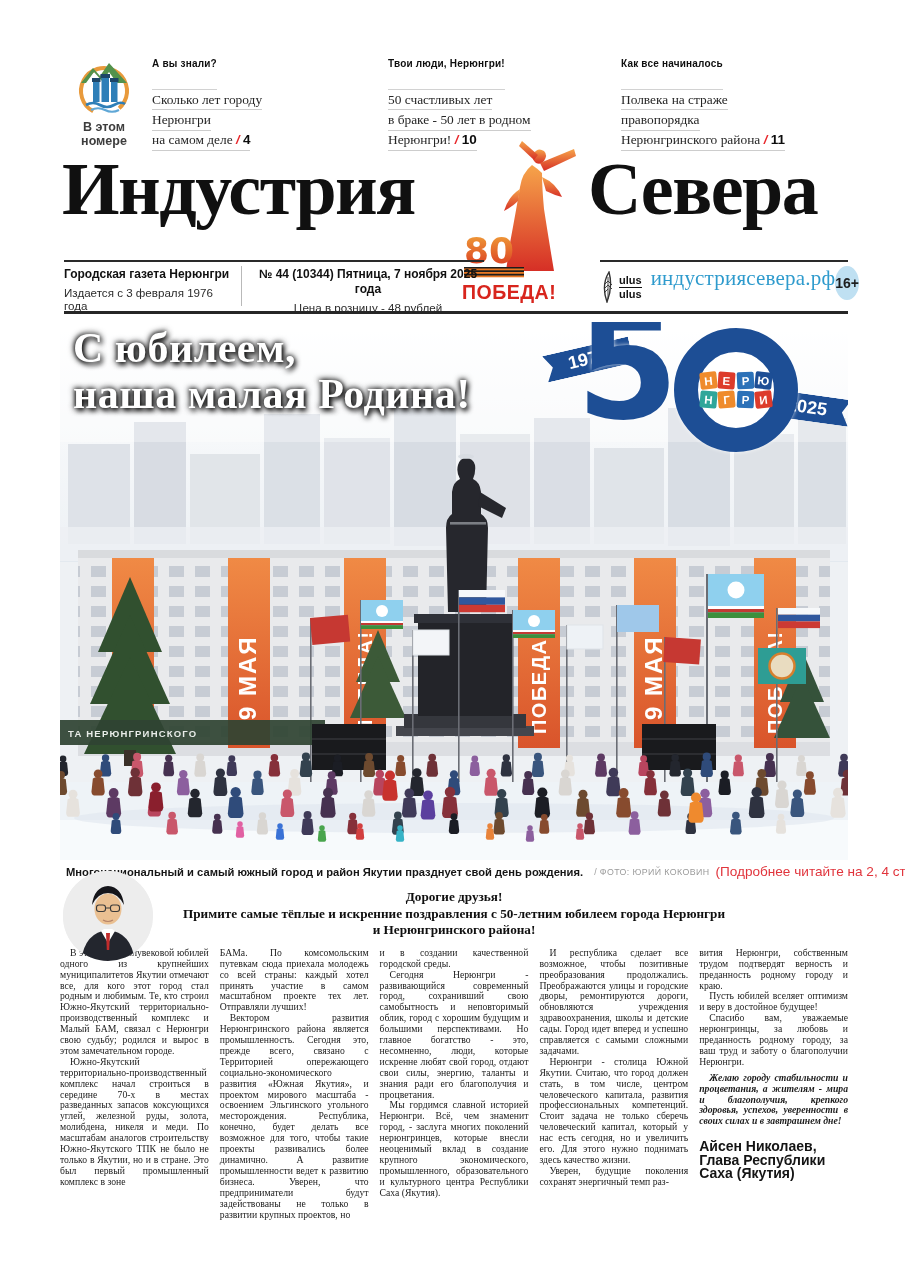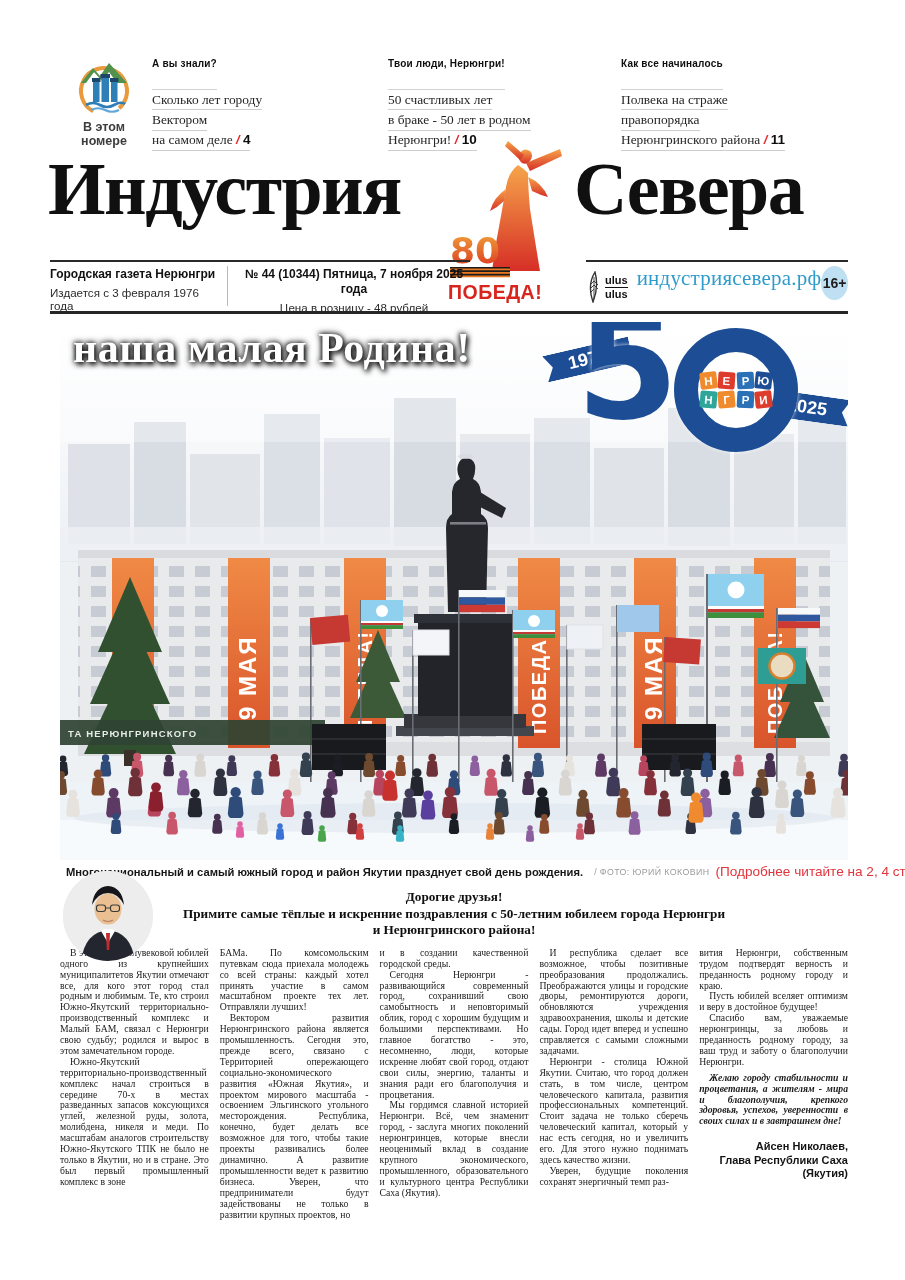--- a/index.html
+++ b/index.html
@@ -15,21 +15,21 @@
   .teaser{margin-left:4px}
   .teaser.t1{width:228px}
   .teaser.t2{width:225px;margin-left:8px}
   .teaser.t3{flex:1;margin-left:8px}
   .t-title{font-size:10px;font-weight:bold;color:#0e0e0e;border-bottom:1px solid #d2d2d2;display:table;padding:0 0 20px;letter-spacing:.2px}
   .t-line{font-family:"Liberation Serif",serif;font-size:13.4px;color:#262626;border-bottom:1px solid #cdcdcd;display:table;padding:1.5px 0 2px;line-height:1.18}
   .pr-slash{color:#e8262a;font-weight:bold;font-style:italic;font-family:"Liberation Sans",sans-serif;font-size:13px}
   .pr-num{font-weight:bold;font-family:"Liberation Sans",sans-serif;font-size:13.5px;color:#0c0c0c}
 
   
-  .masthead{position:absolute;left:50px;right:57px;top:160px;height:155px}
+  .masthead{position:absolute;left:64px;right:57px;top:160px;height:155px}
   .mast-title{position:absolute;top:-8px;font-family:"Liberation Serif",serif;font-weight:bold;font-size:74px;line-height:1;letter-spacing:-1.5px;color:#101010}
   .mt-left{left:-2px}
   .mt-right{left:524px}
   .victory{position:absolute;left:398px;top:-21px;width:132px;height:172px}
   .rule{position:absolute;height:2px;background:#2a2a2a}
   .rule-l{left:0;top:100px;width:420px}
   .rule-r{left:536px;top:100px;right:0}
   .rule-full{left:0;right:0;top:151px;height:2.5px;background:#262626}
   .mi-left{position:absolute;left:0;top:107px;width:168px}
   .mi-mid{position:absolute;left:188px;top:107px;width:232px;text-align:center}
@@ -70,21 +70,21 @@
 
   
   .article{position:absolute;left:60px;right:57px;top:889px}
   .portrait{position:absolute;left:3px;top:-18px;width:90px;height:90px;border-radius:50%;overflow:hidden;background:#ededed;z-index:2}
   .a-head{width:660px;margin:0 auto;text-align:center;font-family:"Liberation Serif",serif;font-weight:bold;font-size:13.2px;line-height:16.6px;color:#0f0f0f}
   .cols{display:flex;gap:11px;margin-top:9px}
   .col{flex:1;font-family:"Liberation Serif",serif;font-size:9.7px;line-height:10.9px;text-align:justify;color:#1b1b1b}
   .col p{text-indent:10px;margin:0}
   .col p.cont{text-indent:0}
   .wish{font-weight:bold;font-style:italic;margin-top:5px !important}
-  .sig{margin-top:13px;font-family:"Liberation Sans",sans-serif;font-weight:bold;font-size:11px;line-height:13.5px;color:#141414;text-align:right}
+  .sig{margin-top:13px;font-family:"Liberation Sans",sans-serif;font-weight:bold;font-size:14px;line-height:13.5px;color:#141414;text-align:left}
 </style>
 </head>
 <body>
 
 <div id="page">
 
   <div class="teasers">
     <div class="badge">
       <svg width="62" height="60" viewBox="0 0 62 60">
         <circle cx="31" cy="33" r="23" fill="none" stroke="#e89a3c" stroke-width="4" stroke-dasharray="116 33" transform="rotate(118 31 33)"></circle>
@@ -97,21 +97,21 @@
           <rect x="37" y="20" width="8.5" height="4" fill="#1d4668"></rect>
         <path d="M13,47 Q20,43 27,47 T41,47 T52,46" fill="none" stroke="#2e7fb8" stroke-width="2.6"></path>
         <path d="M18,52 Q25,48.5 32,52 T46,52" fill="none" stroke="#5fa7d6" stroke-width="2.2"></path>
       </svg>
       <div class="badge-label">В этом номере</div>
     </div>
 
     <div class="teaser t1">
       <div class="t-title">А вы знали?</div>
       <div class="t-line">Сколько лет городу</div>
-      <div class="t-line">Вектором</div>
+      <div class="t-line">Нерюнгри</div>
       <div class="t-line"><span>на самом деле</span>&nbsp;<span class="pr-slash">/</span>&nbsp;<span class="pr-num">4</span></div>
     </div>
 
     <div class="teaser t2">
       <div class="t-title">Твои люди, Нерюнгри!</div>
       <div class="t-line">50 счастливых лет</div>
       <div class="t-line">в браке - 50 лет в родном</div>
       <div class="t-line"><span>Нерюнгри!</span>&nbsp;<span class="pr-slash">/</span>&nbsp;<span class="pr-num">10</span></div>
     </div>
 
@@ -439,20 +439,21 @@
           <use href="#prs" transform="translate(262,515) scale(0.6)" fill="#49a54d"></use>
           <use href="#prs" transform="translate(300,513) scale(0.6)" fill="#d23f3f"></use>
           <use href="#prs" transform="translate(340,515) scale(0.6)" fill="#36b3c6"></use>
           <use href="#prs" transform="translate(430,513) scale(0.6)" fill="#e8833a"></use>
           <use href="#prs" transform="translate(470,515) scale(0.6)" fill="#8c5f9e"></use>
           <use href="#prs" transform="translate(520,513) scale(0.6)" fill="#c9576b"></use>
         </g>
     </svg>
 
     <div class="headline">
+      <div>С юбилеем,</div>
       <div>наша малая Родина!</div>
     </div>
 
     <div class="anniv">
       <div class="rib rib-l">1975</div>
       <div class="rib rib-r">2025</div>
       <div class="a5">5</div>
       <div class="a0">
         <div class="tiles">
           <div class="tile t-or">Н</div>

